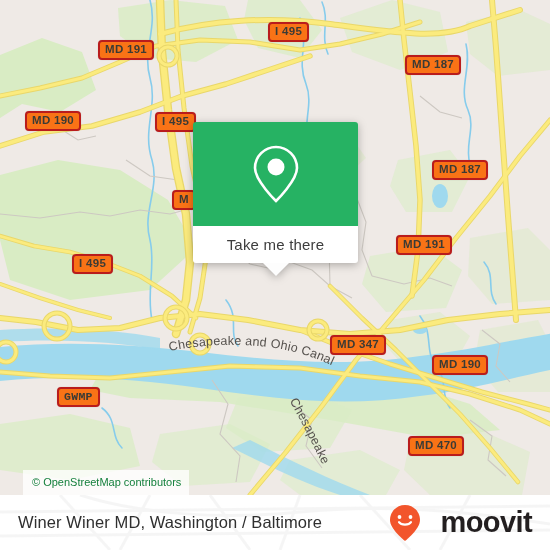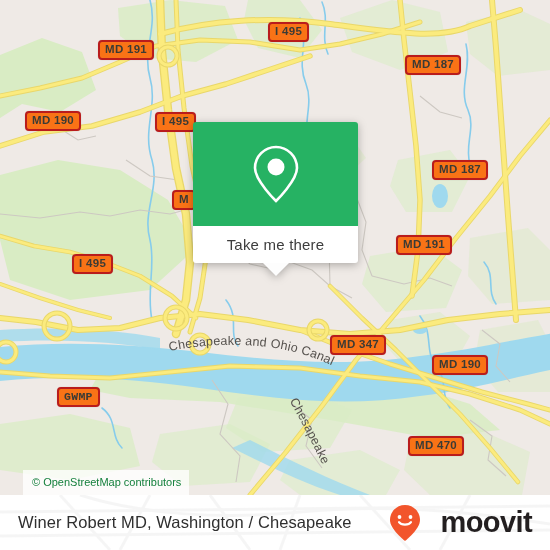--- a/index.html
+++ b/index.html
@@ -298,21 +298,21 @@
           <path d="M150,495 L120,550"></path>
         <path d="M210,495 L250,550"></path>
           <path d="M300,495 L280,550"></path>
         <path d="M360,495 L410,550"></path>
           <path d="M470,495 L440,550"></path>
         <path d="M0,512 L550,506"></path>
           <path d="M0,536 L550,530"></path>
         <path d="M80,495 C140,514 220,520 300,512 C380,504 460,510 550,524"></path>
       </g>
     </svg>
-    <div class="footer-title">Winer Robert MD, Washington / Chesapeake</div>
+    <div class="footer-title">Winer Winer MD, Washington / Baltimore</div>
     <div class="footer-logo">
       <svg width="34" height="38" viewBox="0 0 34 38">
         <path d="M17 1 C8.7 1 2 7.7 2 16 C2 25.5 17 37 17 37 C17 37 32 25.5 32 16 C32 7.7 25.3 1 17 1 Z" fill="#f2552c"></path>
         <circle cx="11.5" cy="13" r="1.9" fill="#ffffff"></circle>
         <circle cx="22.5" cy="13" r="1.9" fill="#ffffff"></circle>
         <path d="M11 18.2 C13.2 21.4 20.8 21.4 23 18.2" stroke="#ffffff" stroke-width="2.1" fill="none" stroke-linecap="round"></path>
       </svg>
       <span class="logo-text">moovit</span>
     </div>
   </div>

